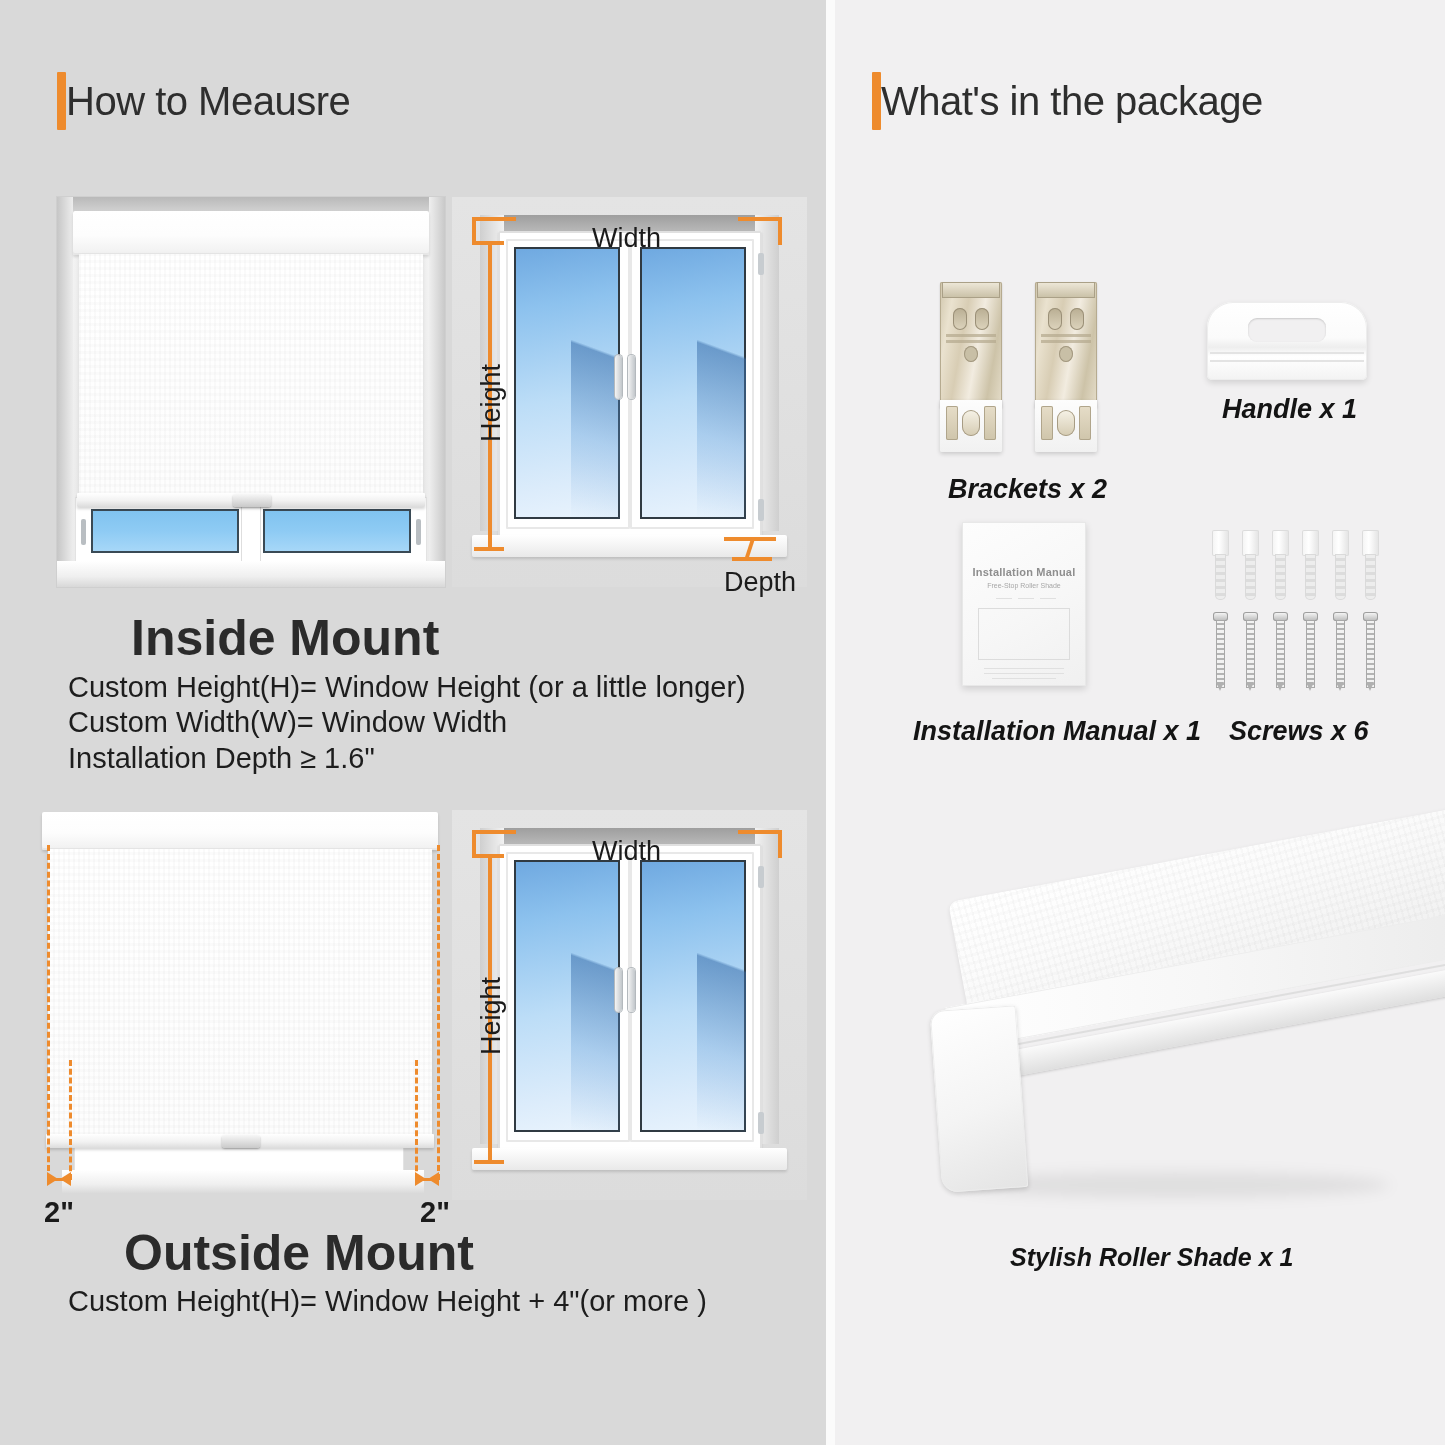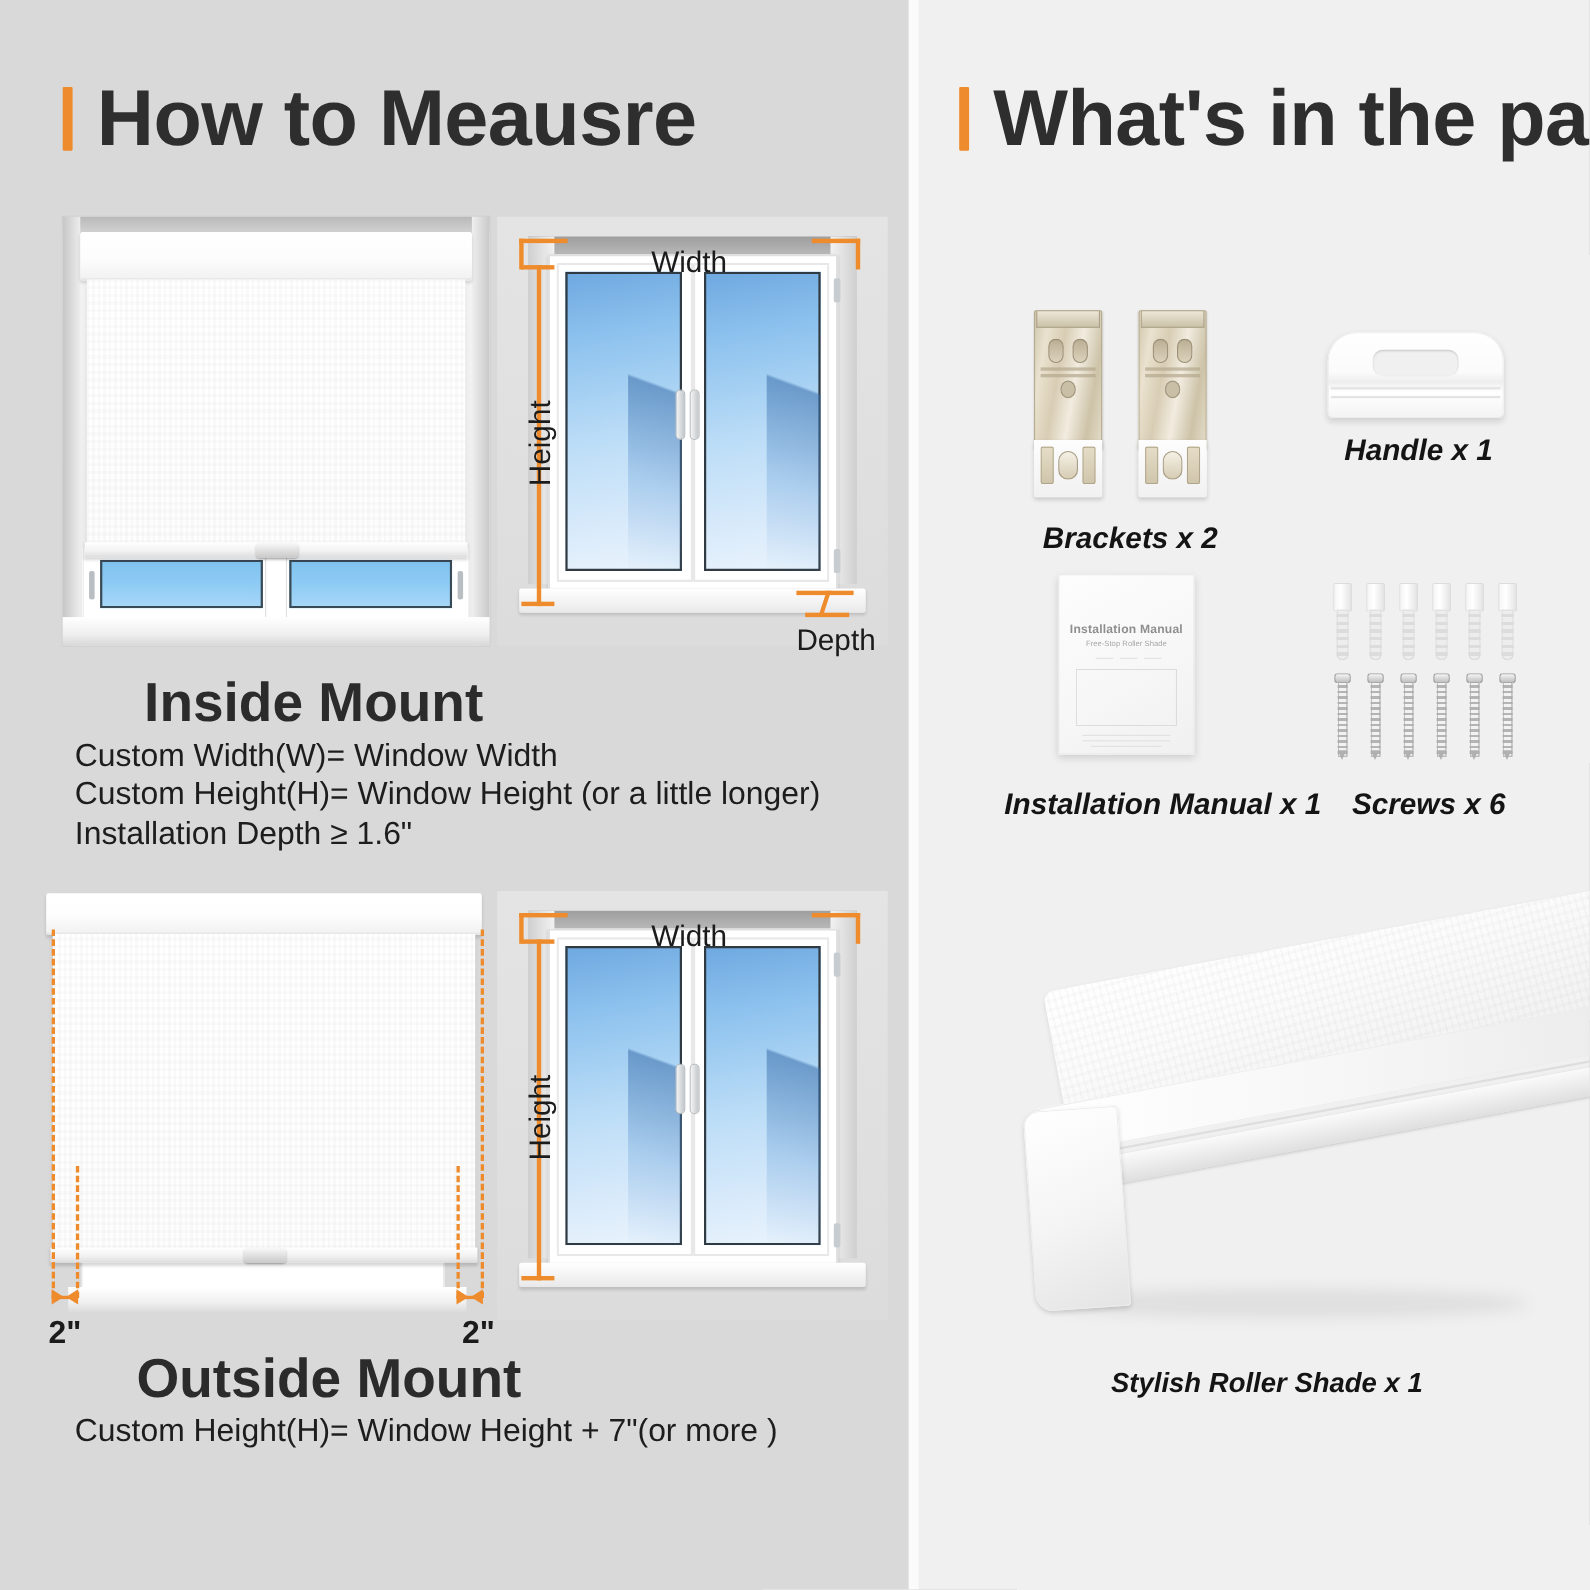--- a/index.html
+++ b/index.html
@@ -20,21 +20,21 @@
     position:absolute;left:826px;top:0;width:9px;height:1445px;
     background:#fbfbfb;
   }
 
   
   .heading{position:absolute;display:flex;align-items:center;}
   .heading .bar{
     width:9px;height:58px;background:#ee8b2d;border-radius:1px;flex:0 0 auto;
   }
   .heading .htxt{
-    margin-left:22px;font-size:72px;font-weight:bold;color:#2e2e2e;
+    font-size:40px;font-weight:normal;color:#2e2e2e;
     letter-spacing:-0.5px;line-height:1;white-space:nowrap;
   }
   #h-left{left:57px;top:72px;}
   #h-right{left:872px;top:72px;}
 
   
   .iw-wrap{position:absolute;}
   .iw-outer{
     position:absolute;inset:0;
     background:linear-gradient(180deg,#f4f4f4 0%,#ebebeb 100%);
@@ -406,22 +406,22 @@
     <div class="mk-label vert" style="left:26px;top:245px;">Height</div>
 
     <div class="mk mk-h" style="left:272px;top:340px;width:52px;"></div>
     <div class="mk mk-v" style="left:296px;top:340px;height:22px;transform:skewX(-18deg);"></div>
     <div class="mk mk-h" style="left:280px;top:360px;width:40px;"></div>
     <div class="mk-label" style="left:272px;top:372px;">Depth</div>
   </div>
 
   <div class="mount-title" style="left:131px;top:613px;">Inside Mount</div>
   <div class="mount-lines" style="left:68px;top:670px;">
+    <div>Custom Height(H)= Window Height (or a little longer)</div>
     <div>Custom Width(W)= Window Width</div>
-    <div>Custom Height(H)= Window Height (or a little longer)</div>
     <div>Installation Depth ≥ 1.6"</div>
   </div>
 
   <div class="iw-wrap" style="left:38px;top:808px;width:410px;height:392px;">
     <div style="position:absolute;inset:0;background:#d9d9d9;"></div>
 
     <div class="iw-sash" style="left:36px;top:330px;width:330px;height:40px;"></div>
     <div class="iw-sill" style="left:24px;right:24px;bottom:6px;height:24px;"></div>
 
     <div class="iw-cassette" style="left:4px;top:4px;width:396px;height:38px;"></div>
@@ -468,21 +468,21 @@
     <div class="mk-label" style="left:140px;top:28px;">Width</div>
 
     <div class="mk mk-v" style="left:36px;top:44px;height:310px;"></div>
     <div class="mk mk-h" style="left:22px;top:44px;width:30px;"></div>
     <div class="mk mk-h" style="left:22px;top:350px;width:30px;"></div>
     <div class="mk-label vert" style="left:26px;top:245px;">Height</div>
   </div>
 
   <div class="mount-title" style="left:124px;top:1228px;">Outside Mount</div>
   <div class="mount-lines" style="left:68px;top:1284px;">
-    <div>Custom Height(H)= Window Height + 7"(or more )</div>
+    <div>Custom Height(H)= Window Height + 4"(or more )</div>
   </div>
 
   <div class="heading" id="h-right">
     <span class="bar"></span>
     <span class="htxt">What's in the package</span>
   </div>
 
   <div class="bracket" style="left:940px;top:282px;">
     <div class="bk-body"></div>
       <div class="bk-top"></div>

